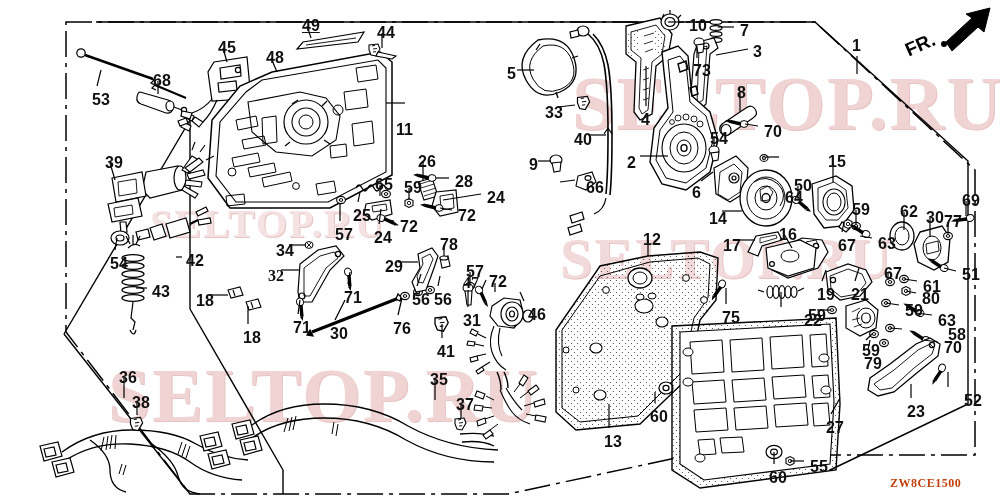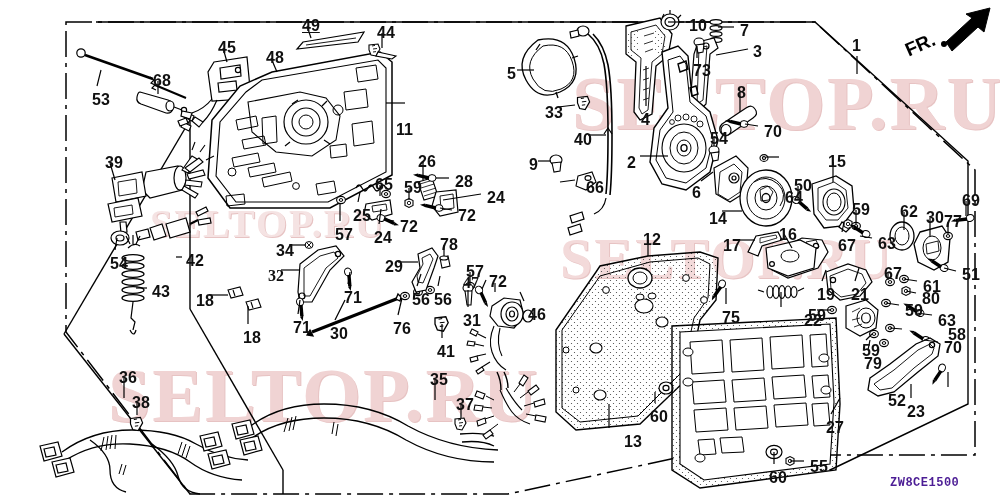--- a/index.html
+++ b/index.html
@@ -43,22 +43,22 @@
     user-select:none;
   }
   .frlbl{
     position:absolute;z-index:7;
     font-family:"Liberation Sans", sans-serif;
     font-weight:700;font-size:19px;color:#000;
     transform:rotate(-24deg);
   }
   .code{
     position:absolute;z-index:7;
-    font-family:Liberation Mono, monospace;
-    font-size:12px;font-weight:700;color:#4c1d95;letter-spacing:.5px;
+    font-family:Liberation Serif, serif;
+    font-size:12px;font-weight:700;color:#c2410c;letter-spacing:.5px;
   }
 </style>
 </head>
 <body>
 
 <div id="stage">
 
   <div class="wm wm-a">SELTOP.RU</div>
   <div class="wm wm-b">SELTOP.RU</div>
   <div class="wm wm-c">SELTOP.RU</div>
@@ -863,21 +863,21 @@
       <div class="cn" style="left: 753px; top: 44px;">3</div>
       <div class="cn" style="left: 641px; top: 112px;">4</div>
       <div class="cn" style="left: 507px; top: 66px;">5</div>
       <div class="cn" style="left: 692px; top: 185px;">6</div>
       <div class="cn" style="left: 740px; top: 23px;">7</div>
       <div class="cn" style="left: 737px; top: 85px;">8</div>
       <div class="cn" style="left: 529px; top: 157px;">9</div>
       <div class="cn" style="left: 689px; top: 18px;">10</div>
       <div class="cn" style="left: 396px; top: 98px; margin-top: 24px;">11</div>
       <div class="cn" style="left: 643px; top: 232px;">12</div>
-      <div class="cn" style="left: 624px; top: 434px;">13</div>
+      <div class="cn" style="left: 604px; top: 434px;">13</div>
       <div class="cn" style="left: 709px; top: 211px;">14</div>
       <div class="cn" style="left: 828px; top: 154px;">15</div>
       <div class="cn" style="left: 779px; top: 227px;">16</div>
       <div class="cn" style="left: 723px; top: 238px;">17</div>
       <div class="cn" style="left: 196px; top: 293px;">18</div>
       <div class="cn" style="left: 243px; top: 330px;">18</div>
       <div class="cn" style="left: 817px; top: 287px;">19</div>
       <div class="cn" style="left: 926px; top: 210px;">30</div>
       <div class="cn" style="left: 851px; top: 287px;">21</div>
       <div class="cn" style="left: 776px; top: 313px; margin-left: 28px;">22</div>
@@ -904,21 +904,21 @@
       <div class="cn" style="left: 186px; top: 253px;">42</div>
       <div class="cn" style="left: 152px; top: 284px;">43</div>
       <div class="cn" style="left: 377px; top: 25px;">44</div>
       <div class="cn" style="left: 218px; top: 40px;">45</div>
       <div class="cn" style="left: 528px; top: 307px;">46</div>
       <div class="cn" style="left: 463px; top: 275px; font-family: Liberation Serif, serif;">47</div>
       <div class="cn" style="left: 266px; top: 50px;">48</div>
       <div class="cn" style="left: 302px; top: 18px; text-decoration: underline;">49</div>
       <div class="cn" style="left: 794px; top: 178px;">50</div>
       <div class="cn" style="left: 962px; top: 267px;">51</div>
-      <div class="cn" style="left: 888px; top: 393px; text-align: center;">52</div>
+      <div class="cn" style="left: 964px; top: 393px; text-align: center;">52</div>
       <div class="cn" style="left: 92px; top: 92px;">53</div>
       <div class="cn" style="left: 110px; top: 256px;">54</div>
       <div class="cn" style="left: 810px; top: 459px;">55</div>
       <div class="cn" style="left: 412px; top: 292px;">56</div>
       <div class="cn" style="left: 434px; top: 292px;">56</div>
       <div class="cn" style="left: 335px; top: 227px;">57</div>
       <div class="cn" style="left: 466px; top: 264px;">57</div>
       <div class="cn" style="left: 908px; top: 327px; margin-left: 40px;">58</div>
       <div class="cn" style="left: 404px; top: 180px;">59</div>
       <div class="cn" style="left: 852px; top: 202px;">59</div>

